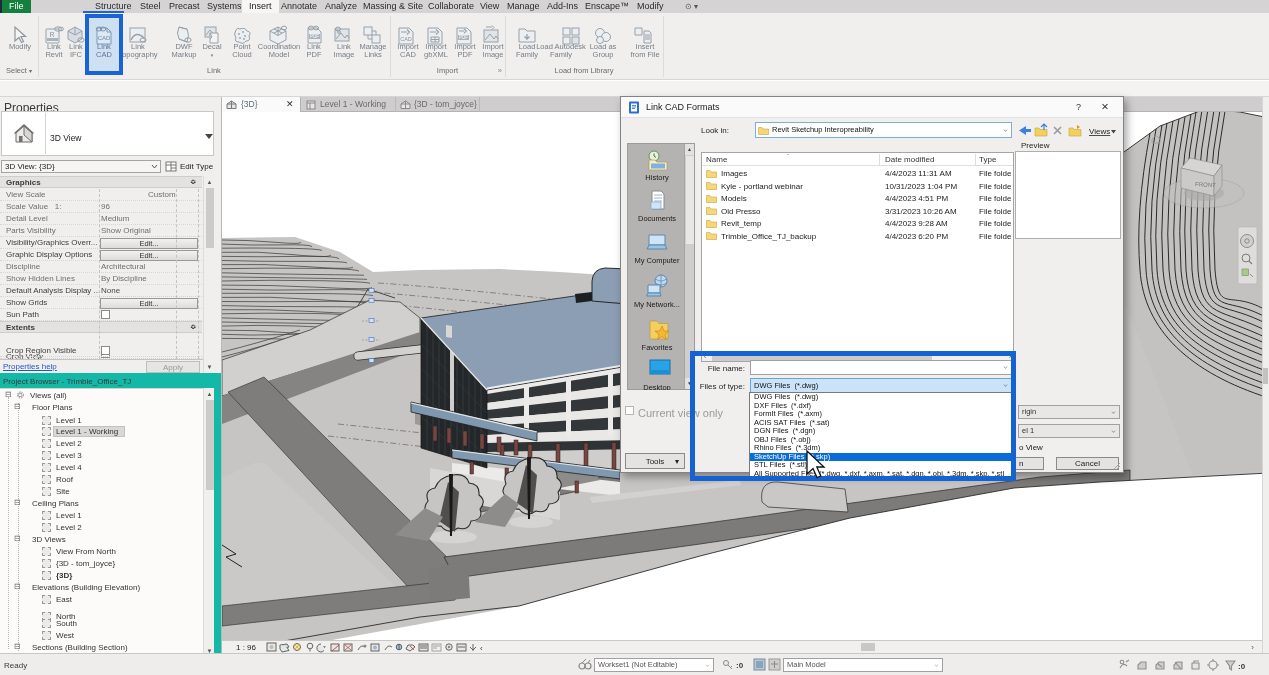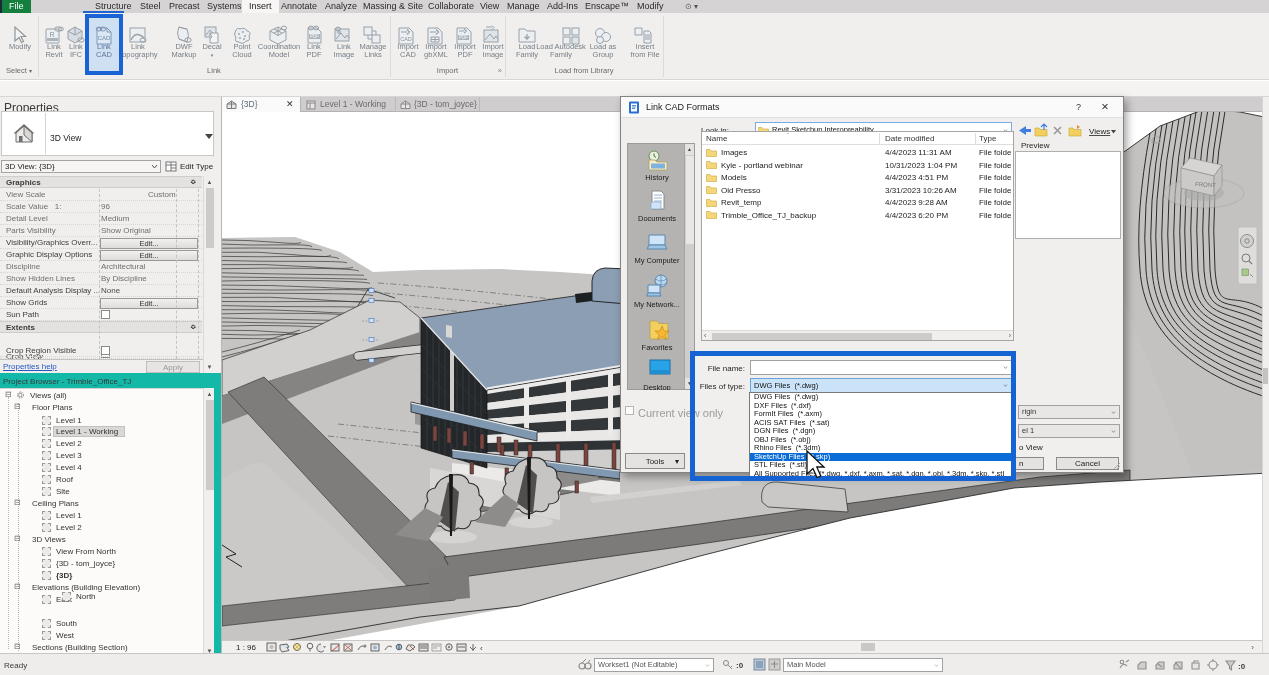--- a/index.html
+++ b/index.html
@@ -31,21 +31,21 @@
 #viewctl{position:absolute;left:0;top:543px;width:1040px;height:13px;background:#f1f0ef;border-top:1px solid #cac8c7;font-size:8px;color:#222;}
 
 #statusbar{left:0;top:653px;width:1269px;height:22px;background:#eeedec;border-top:1px solid #c9c7c6;font-size:8px;color:#3a3a3a;}
 .combo{position:absolute;background:#fff;border:1px solid #a2a1a0;font-size:7.5px;color:#555;line-height:12px;padding-left:3px;white-space:nowrap;overflow:hidden;}
 .caret2{position:absolute;right:3px;top:50%;margin-top:-1.5px;width:5px;height:3px;}
 
 #dialog{left:620px;top:96px;width:504px;height:377px;background:#f0efee;border:1px solid #848382;box-shadow:3px 4px 8px rgba(0,0,0,0.35);z-index:10;font-size:8px;color:#1e1e1e;}
 #dtitle{position:absolute;left:0;top:0;width:502px;height:21px;background:#fbfafa;border-bottom:1px solid #e3e1e0;}
 #sidebar{position:absolute;left:6px;top:46px;width:68px;height:247px;background:#b4b3b2;border:1px solid #9c9b9a;}
 .sbitem{position:absolute;left:0;width:56px;text-align:center;font-size:7.5px;color:#1a1a1a;}
-#flist{position:absolute;left:80px;top:34px;width:313px;height:210px;background:#fff;border:1px solid #a7a5a4;padding-left:19px;}
+#flist{position:absolute;left:80px;top:55px;width:313px;height:210px;background:#fff;border:1px solid #a7a5a4;padding-left:19px;}
 .frow{position:absolute;left:0;width:311px;height:12.5px;font-size:8px;color:#222;}
 #bluebox{left:690px;top:351px;width:326px;height:130px;border:5px solid #1563d2;z-index:30;}
 #cadbox{left:85px;top:14px;width:38px;height:61px;border:4px solid #1a63d4;z-index:8;}
 #ddlist{left:749px;top:392px;width:264px;height:87px;background:#fff;border:1px solid #7a7a7a;z-index:20;font-size:7.5px;color:#111;}
 .ddrow{position:absolute;left:0;width:262px;height:8.5px;line-height:8.5px;padding-left:4px;white-space:nowrap;overflow:hidden;}
 #cursor{left:800px;top:450px;z-index:40;}
 a.plink{color:#2456c4;text-decoration:underline;}
 .trow{position:absolute;left:0;width:203px;height:12px;font-size:8px;color:#333;}
 .tt{position:absolute;top:1px;white-space:nowrap;}
 .texp{position:absolute;top:0px;font-size:8px;color:#666;}
@@ -435,21 +435,21 @@
         <span class="tt" style="left:56px;font-weight:bold;">{3D}</span>
       </div>
     <div class="trow" style="top:193px;">
         <span class="texp" style="left:14px;">⊟</span>
         <span class="tt" style="left:32px;">Elevations (Building Elevation)</span>
       </div>
     <div class="trow" style="top:205px;">
         <span class="tic" style="left:42px;"></span>
         <span class="tt" style="left:56px;">East</span>
       </div>
-    <div class="trow" style="top:202px;margin-left:20px;">
+    <div class="trow" style="top:222px;">
         <span class="tic" style="left:42px;"></span>
         <span class="tt" style="left:56px;">North</span>
       </div>
     <div class="trow" style="top:229px;">
         <span class="tic" style="left:42px;"></span>
         <span class="tt" style="left:56px;">South</span>
       </div>
     <div class="trow" style="top:241px;">
         <span class="tic" style="left:42px;"></span>
         <span class="tt" style="left:56px;">West</span>

